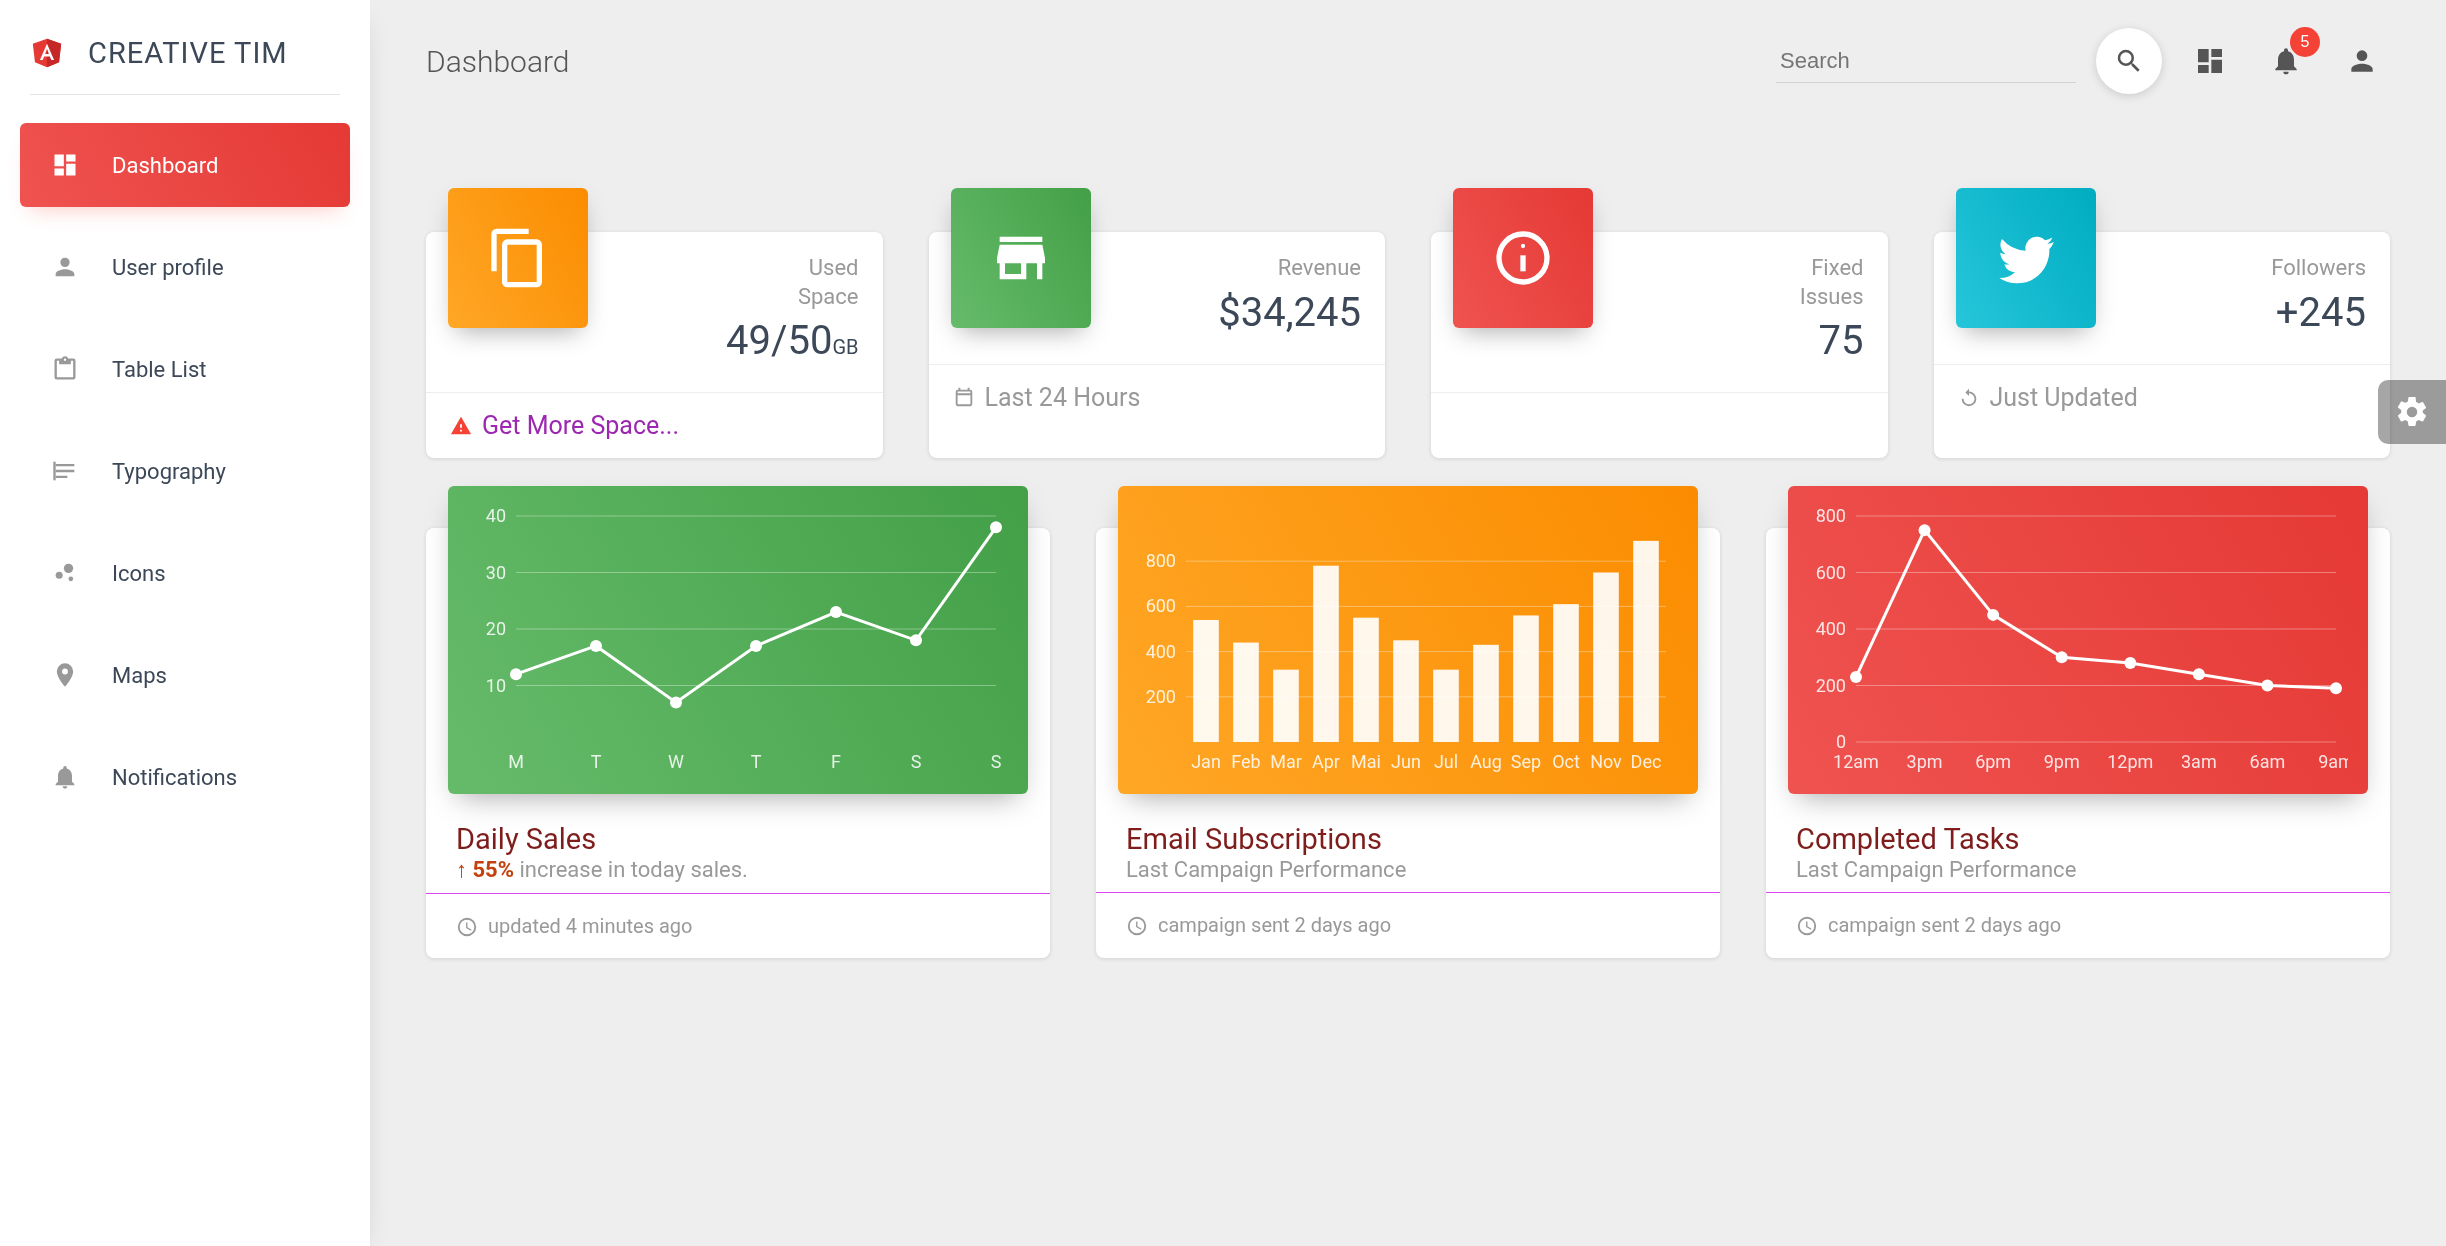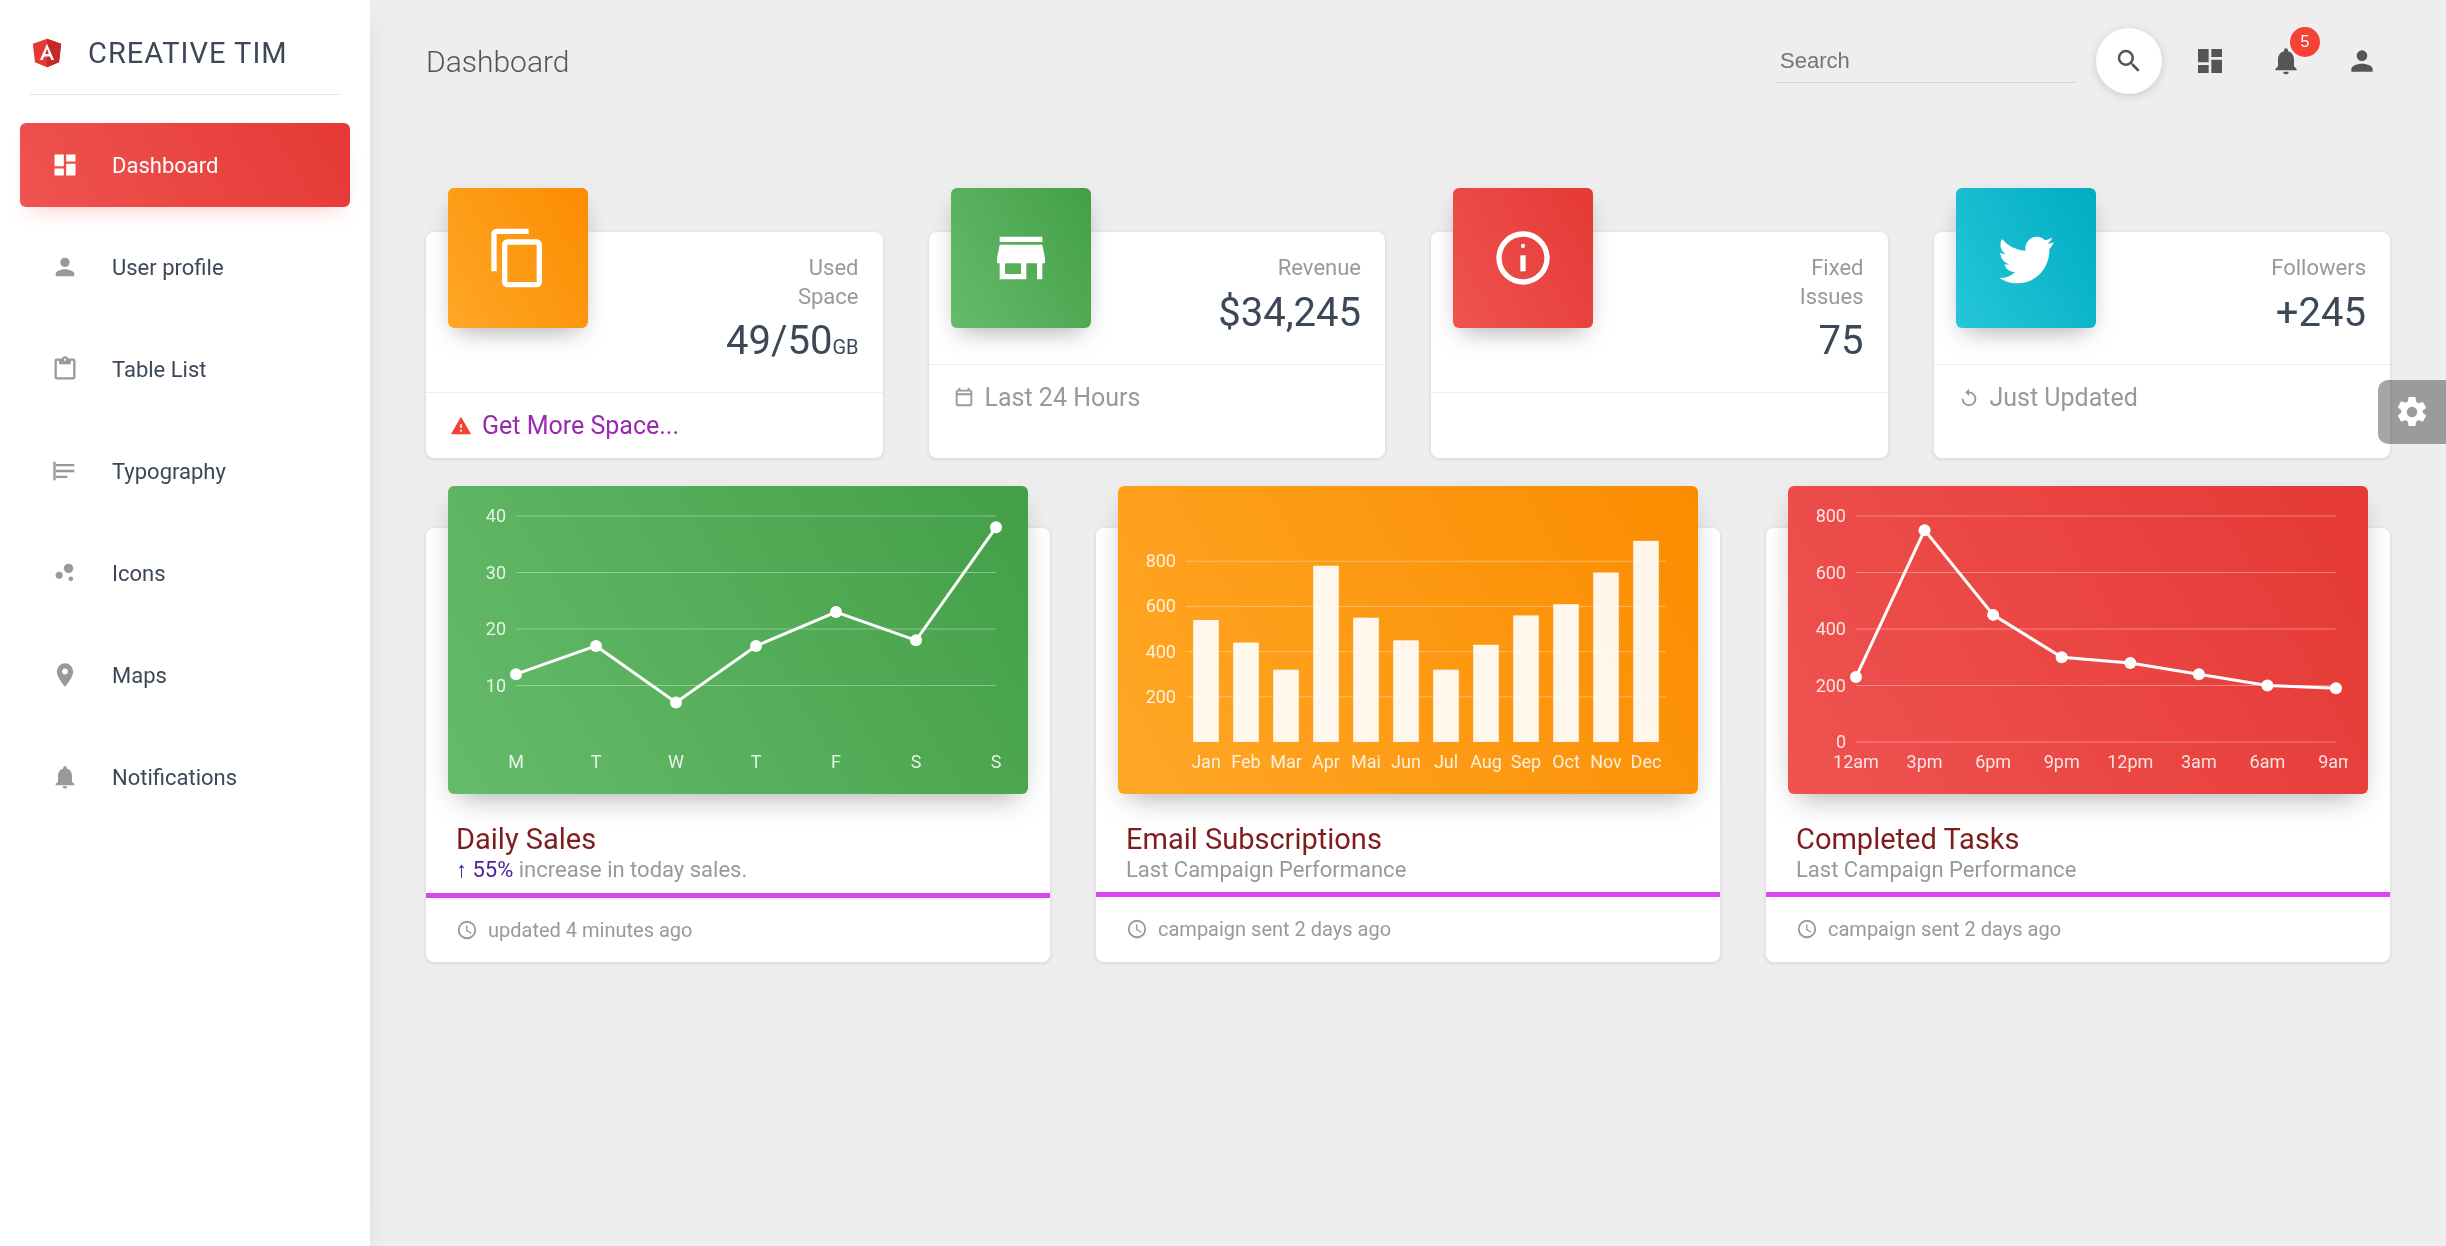--- a/index.html
+++ b/index.html
@@ -120,22 +120,22 @@
   margin: -42px 22px 0 22px; height: 308px; border-radius: 6px;
   box-shadow: 0 12px 28px -10px rgba(0,0,0,0.35);
   padding: 20px 20px 12px 20px; color: rgba(255,255,255,0.85);
 }
 .chart-surface.green  { background: linear-gradient(60deg,#66bb6a,#43a047); }
 .chart-surface.orange { background: linear-gradient(60deg,#ffa726,#fb8c00); }
 .chart-surface.red    { background: linear-gradient(60deg,#ef5350,#e53935); }
 .chart-body { padding: 28px 30px 10px 30px; }
 .chart-title { font-size: 29px; color: #7f1d1d; margin-bottom: 1px; }
 .chart-sub { font-size: 22px; color: #999; }
-.chart-sub .up { color: #4c1d95; font-weight: 400; }
-.chart-foot { border-top: 5px solid #d946ef; padding: 20px 30px; color: #999; font-size: 20px; display: flex; align-items: center; gap: 10px; }
+.chart-sub .up { color: #c2410c; font-weight: 700; }
+.chart-foot { border-top: 1px solid #d946ef; padding: 20px 30px; color: #999; font-size: 20px; display: flex; align-items: flex-end; gap: 10px; }
 
 .fixed-plugin {
   position: fixed; right: 0; top: 380px;
   background: rgba(0,0,0,0.35); color: #fff;
   padding: 14px 16px; border-radius: 10px 0 0 10px; cursor: pointer;
 }
 
 svg { display: block; }
 .axis-label { font-size: 18px; fill: rgba(255,255,255,0.85); }
 .gridline { stroke: rgba(255,255,255,0.35); stroke-width: 1; }

